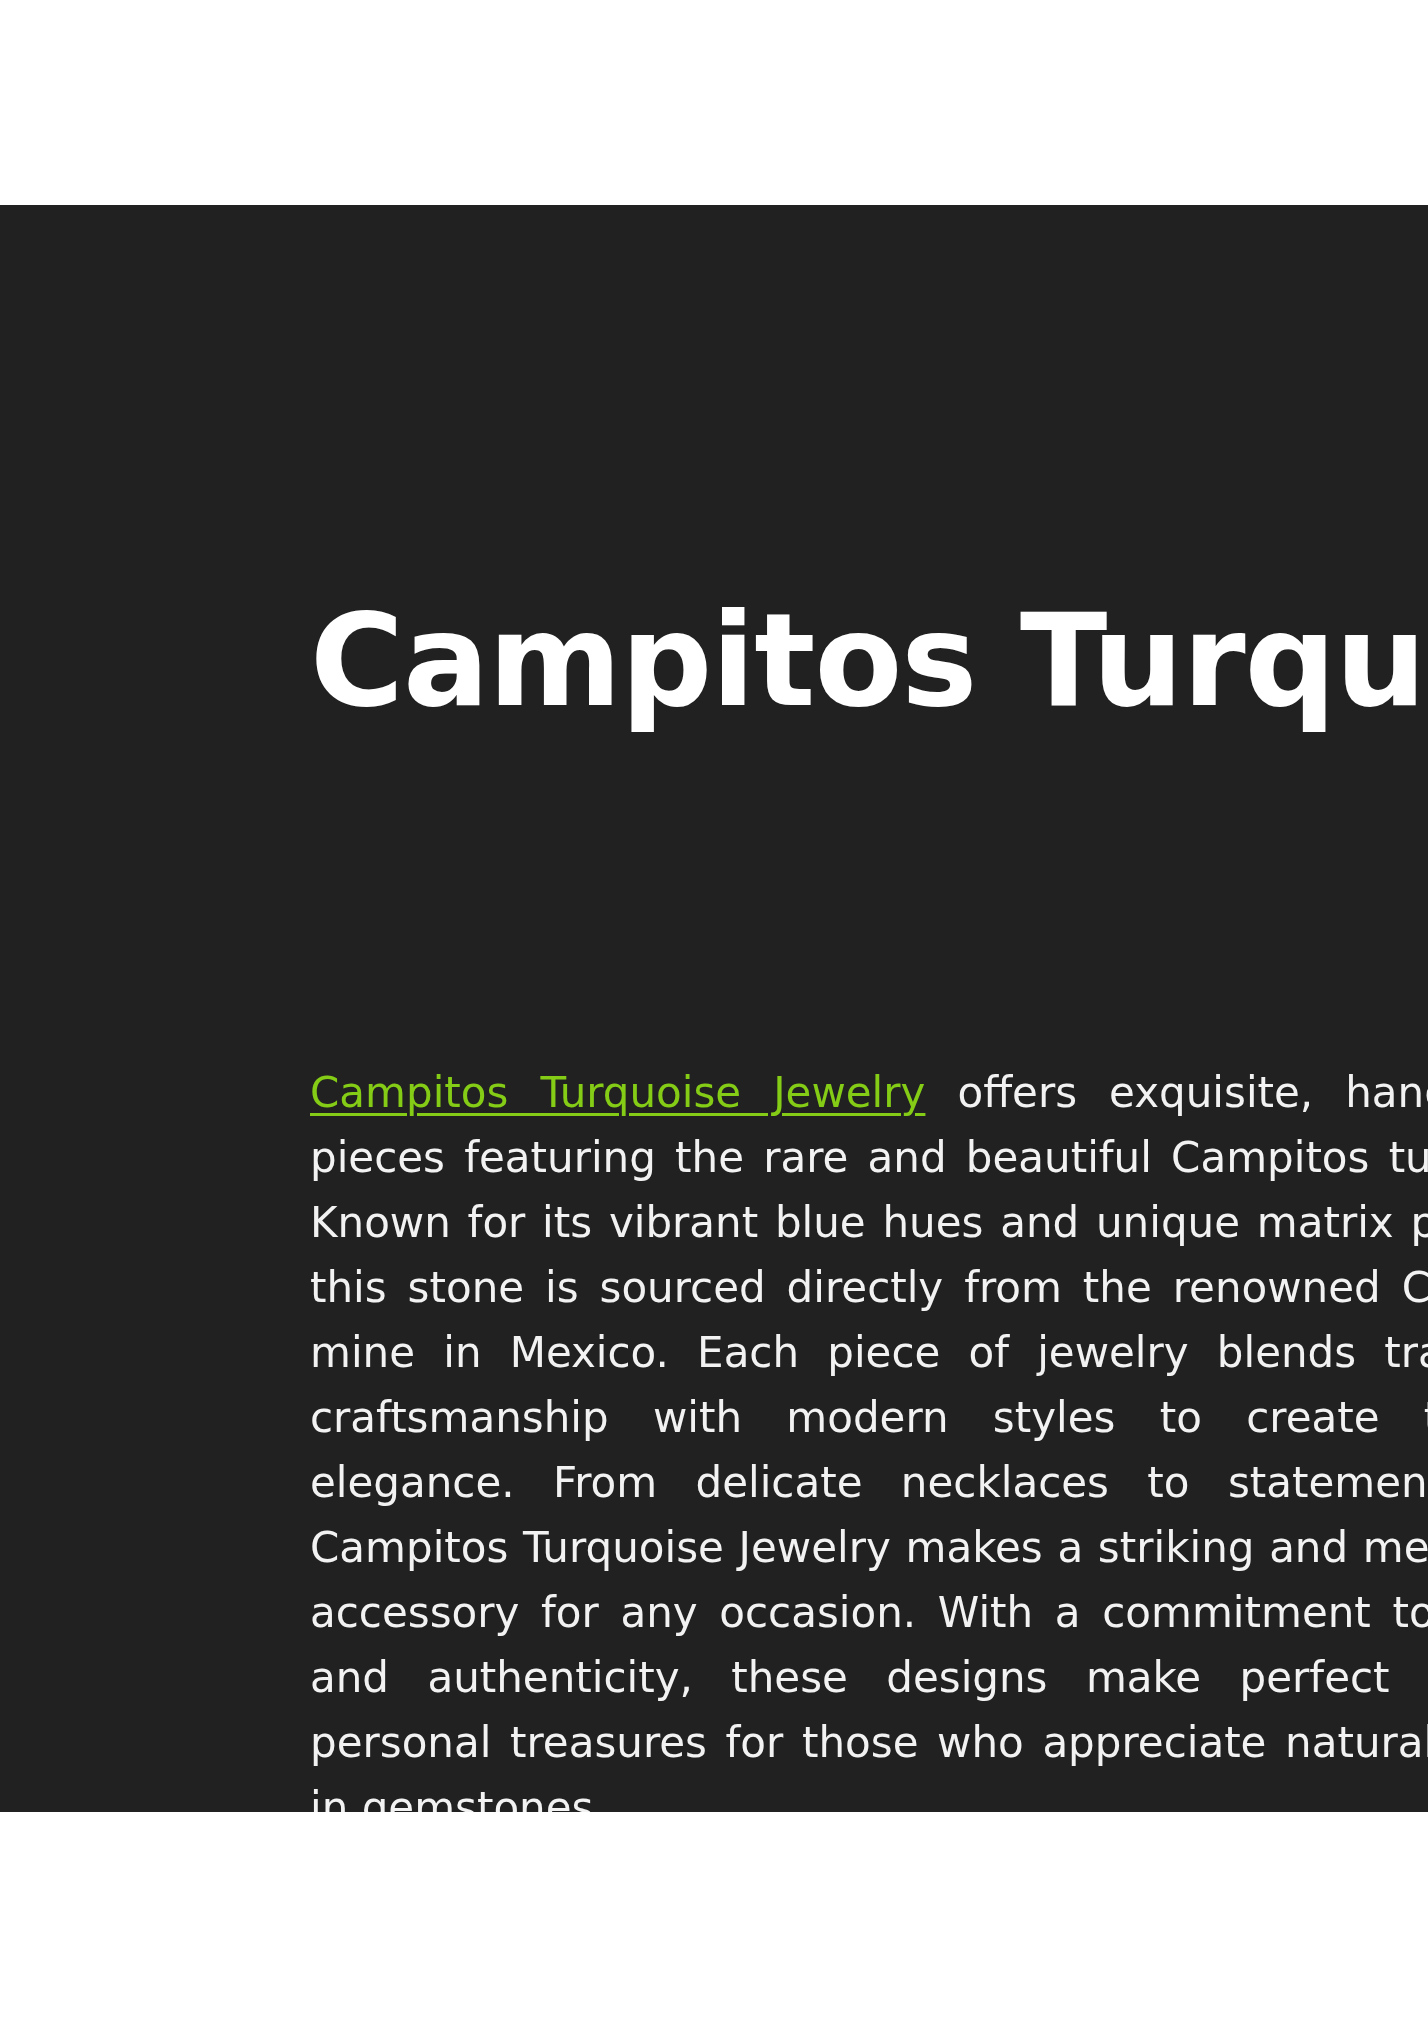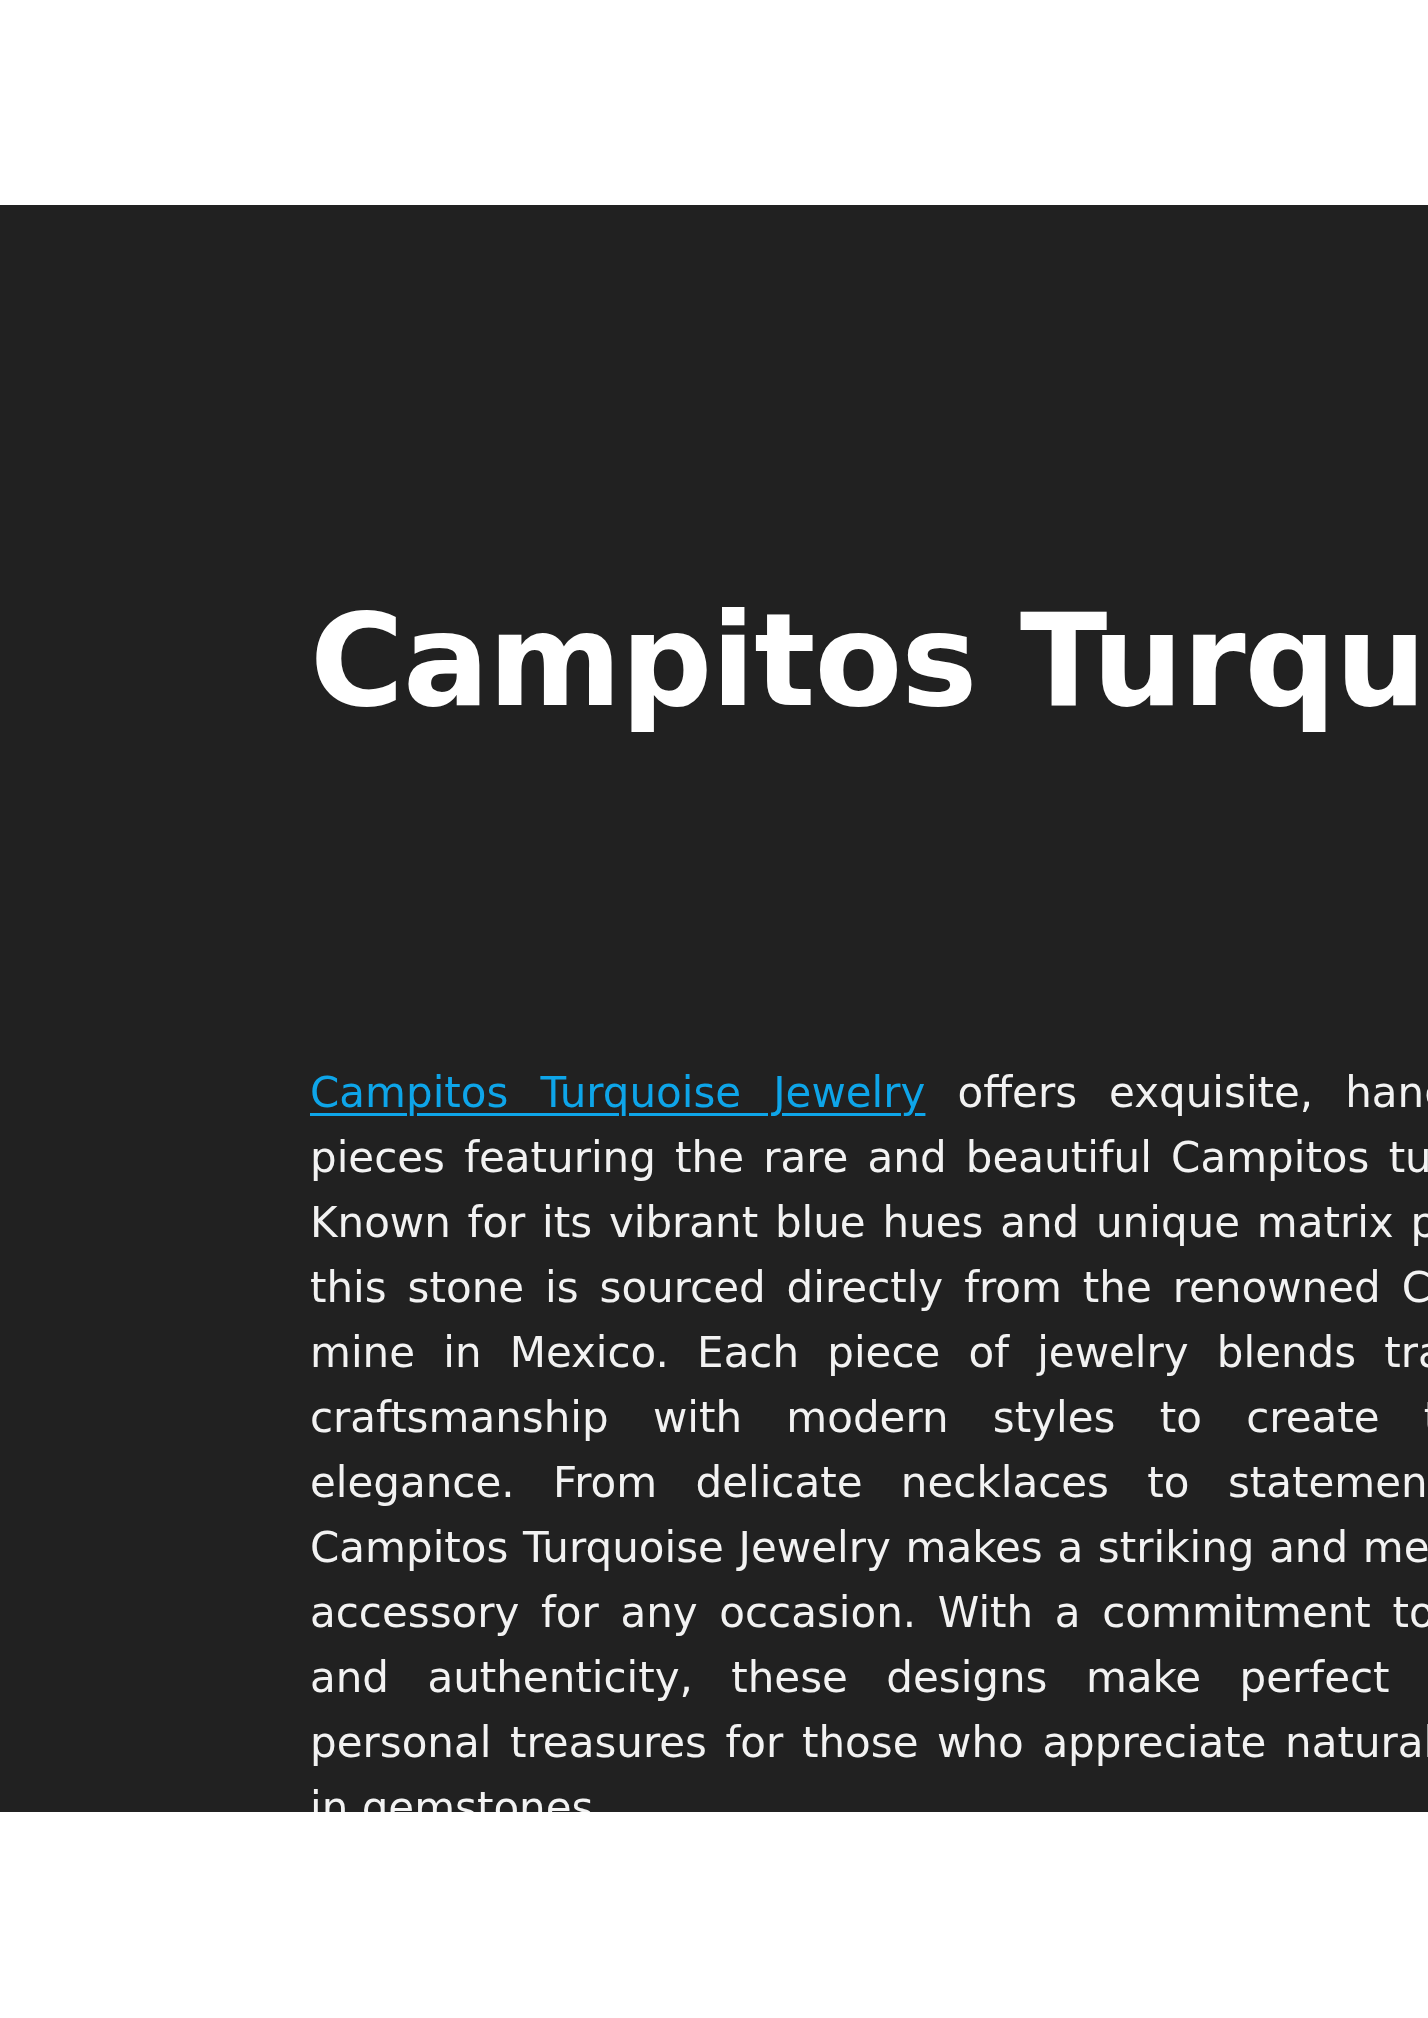--- a/index.html
+++ b/index.html
@@ -71,21 +71,21 @@
     font-weight: 400;
     font-size: 42px;
     line-height: 65px;
     text-align: justify;
     text-justify: inter-word;
     -webkit-hyphens: none;
     hyphens: none;
   }
 
   .body-link {
-    color: #0ea5e9;
+    color: #84cc16;
     text-decoration: underline;
     text-decoration-thickness: 3px;
     text-underline-offset: 6px;
     cursor: pointer;
   }
 
   
   .band-top {
     position: absolute;
     left: 0; top: 0;

